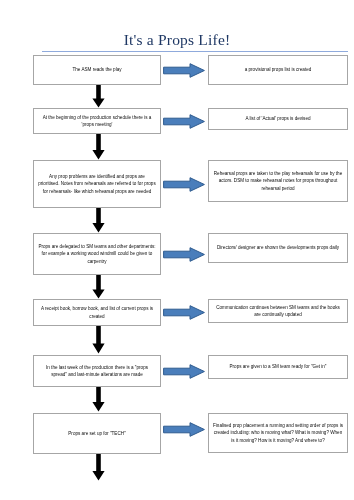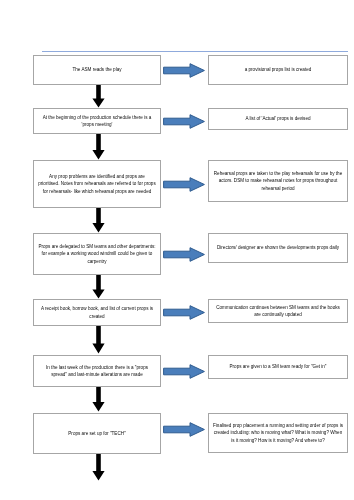--- a/index.html
+++ b/index.html
@@ -118,20 +118,21 @@
     display: flex;
     justify-content: center;
   }
   .varrow svg { display: block; }
 </style>
 </head>
 <body>
 
 <div class="page">
 
+  <div class="title">It's a Props Life!</div>
   <div class="title-rule"></div>
 
   <div class="flow">
 
     <div class="row" style="height:53px;">
       <div class="col-left">
         <div class="box box-left" style="height:30px;">The ASM reads the play</div>
         <div class="varrow-wrap" style="top:30px;">
           <div class="varrow">
             <svg width="13" height="23" viewBox="0 0 13 23">

